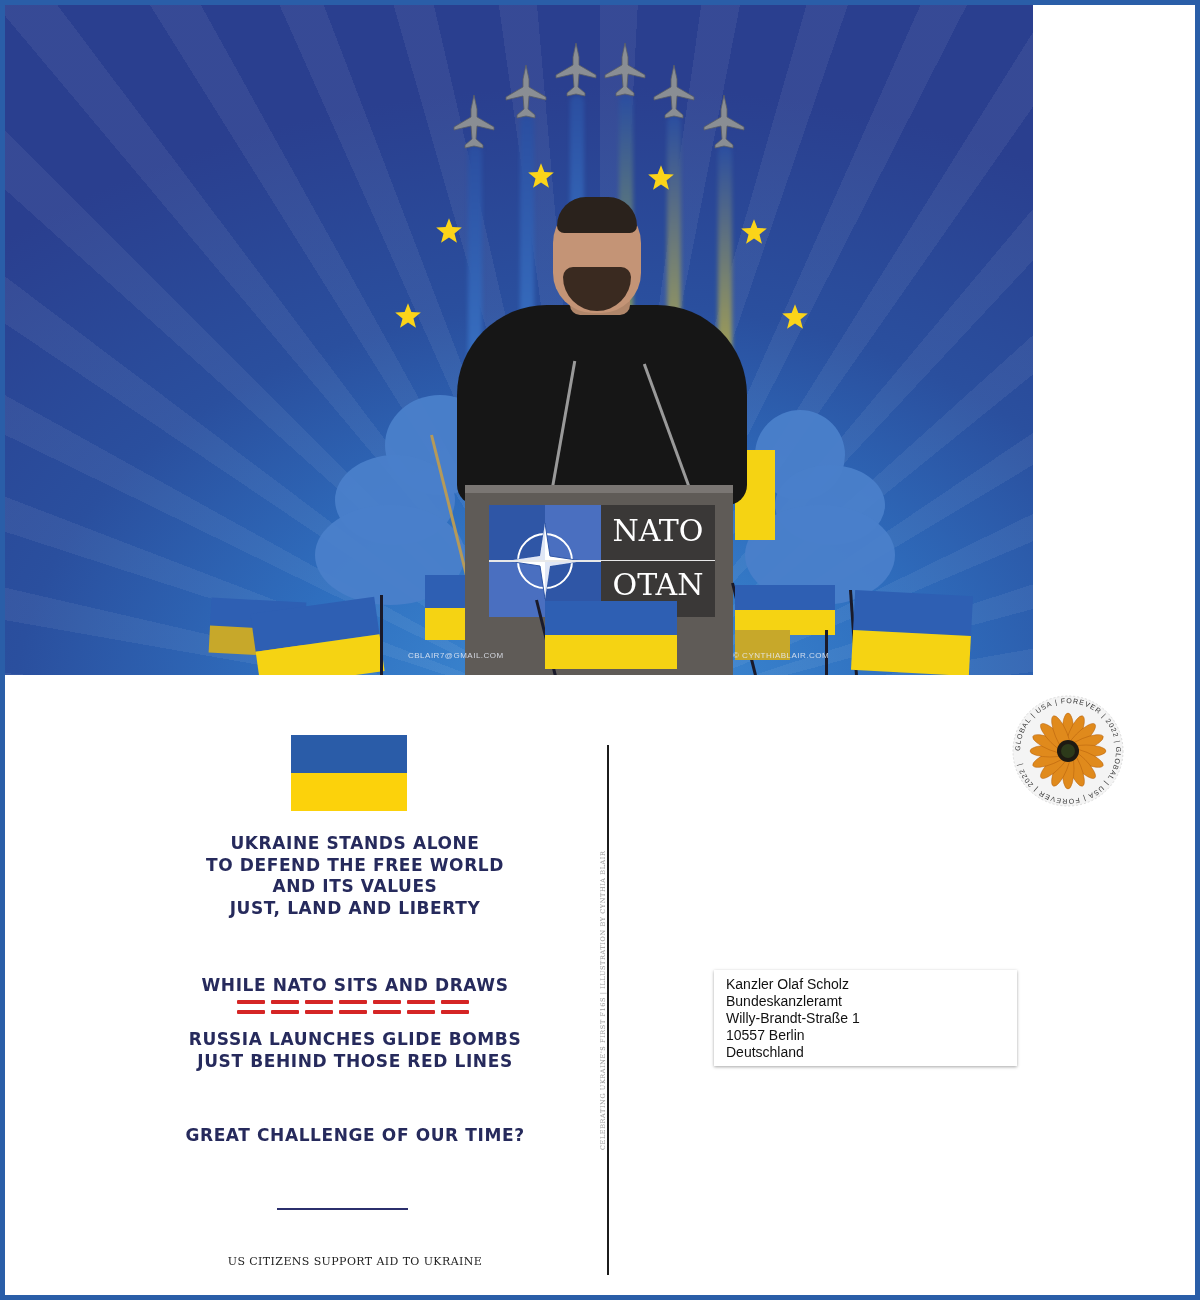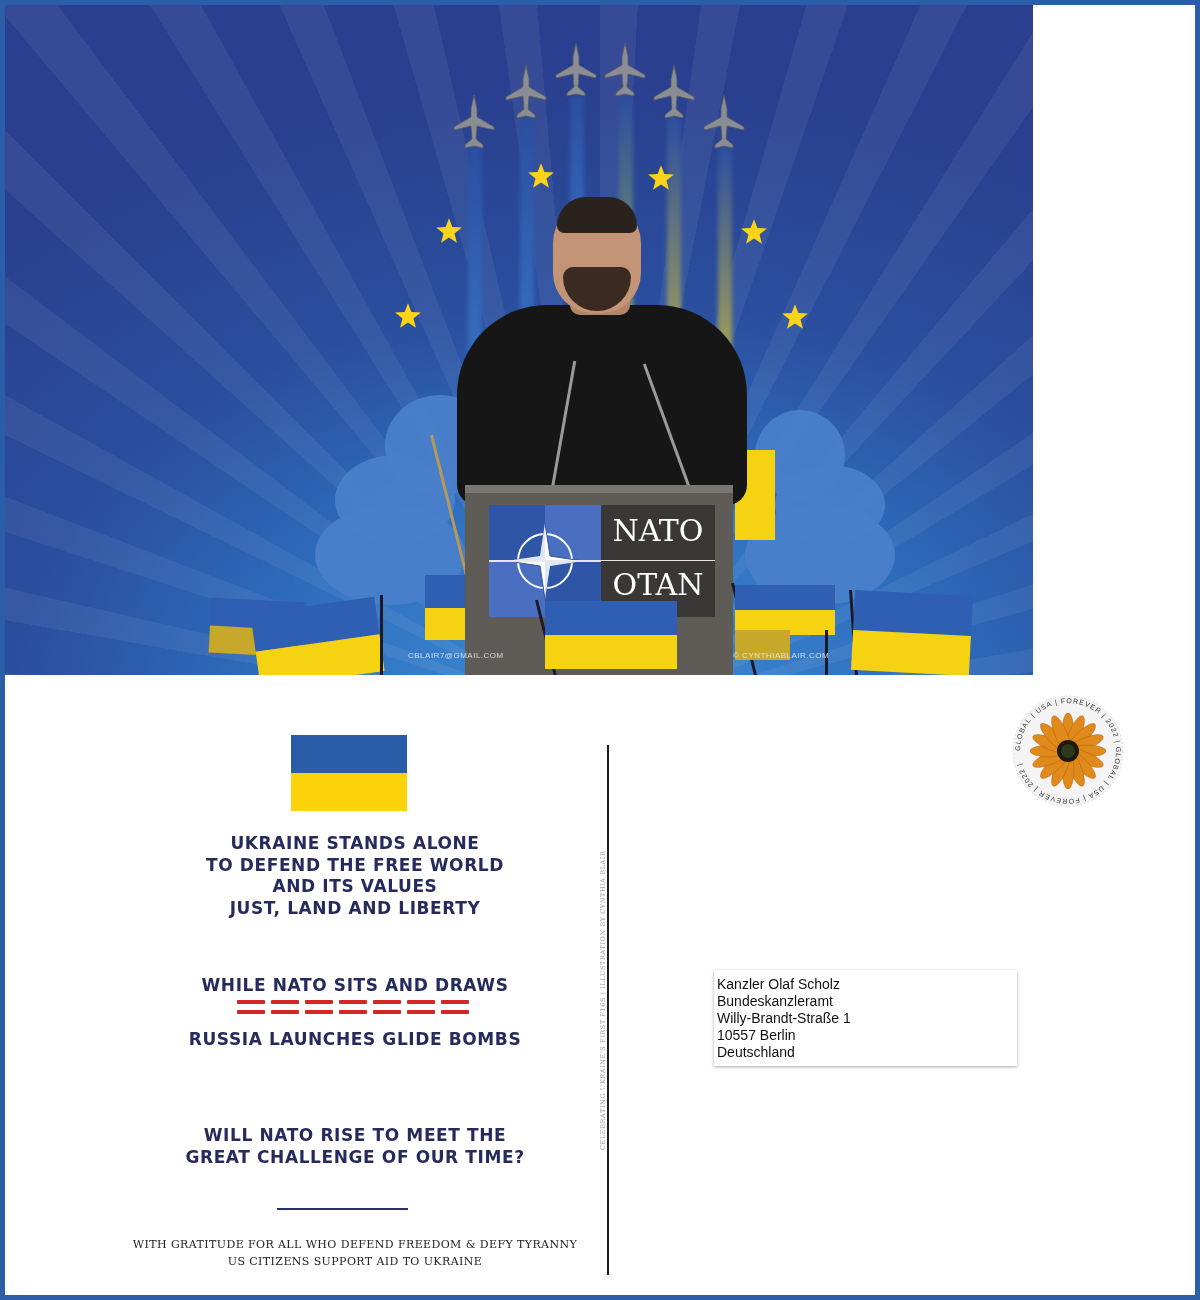--- a/index.html
+++ b/index.html
@@ -83,21 +83,21 @@
   .credit {
     position: absolute; left: 594px; top: 1145px; transform-origin: left top; transform: rotate(-90deg);
     font-family: "DejaVu Serif", serif; font-size: 6.5px; color: #9a9a9a; white-space: nowrap; letter-spacing: 0.6px;
   }
   .stamp {
     position: absolute; left: 1003px; top: 690px; width: 120px; height: 112px;
   }
   .address-label {
     position: absolute; left: 709px; top: 965px; width: 303px; height: 96px;
     background: #ffffff; box-shadow: 0 1px 3px rgba(0,0,0,0.35);
-    padding: 6px 0 0 3px; font-family: "Liberation Sans", sans-serif; font-size: 14px; line-height: 17px; color: #111;
+    padding: 6px 0 0 12px; font-family: "Liberation Sans", sans-serif; font-size: 14px; line-height: 17px; color: #111;
   }
 </style>
 </head>
 <body>
 
 <div class="frame">
 
   <div class="illustration">
     <div class="rays"></div>
 
@@ -255,28 +255,27 @@
           <div class="seg"></div>
           <div class="seg"></div>
           <div class="seg"></div>
           <div class="seg"></div>
           <div class="seg"></div>
         </div>
     </div>
 
     <div class="headline block3">
       <div>RUSSIA LAUNCHES GLIDE BOMBS</div>
+      <div>JUST BEHIND THOSE RED LINES</div>
     </div>
 
     <div class="headline block4">
-      <div>WILL NATO RISE TO MEET THE</div>
       <div>GREAT CHALLENGE OF OUR TIME?</div>
     </div>
 
-    <div class="footer-line f1">WITH GRATITUDE FOR ALL WHO DEFEND FREEDOM &amp; DEFY TYRANNY</div>
     <div class="footer-line f2">US CITIZENS SUPPORT AID TO UKRAINE</div>
   </div>
 
   <div class="short-rule" style="top:1203px;"></div>
 
   <div class="divider"></div>
   <div class="credit">CELEBRATING UKRAINE'S FIRST F16S  |  ILLUSTRATION BY CYNTHIA BLAIR</div>
 
   <svg class="stamp" viewBox="0 0 120 112">
     <defs>

